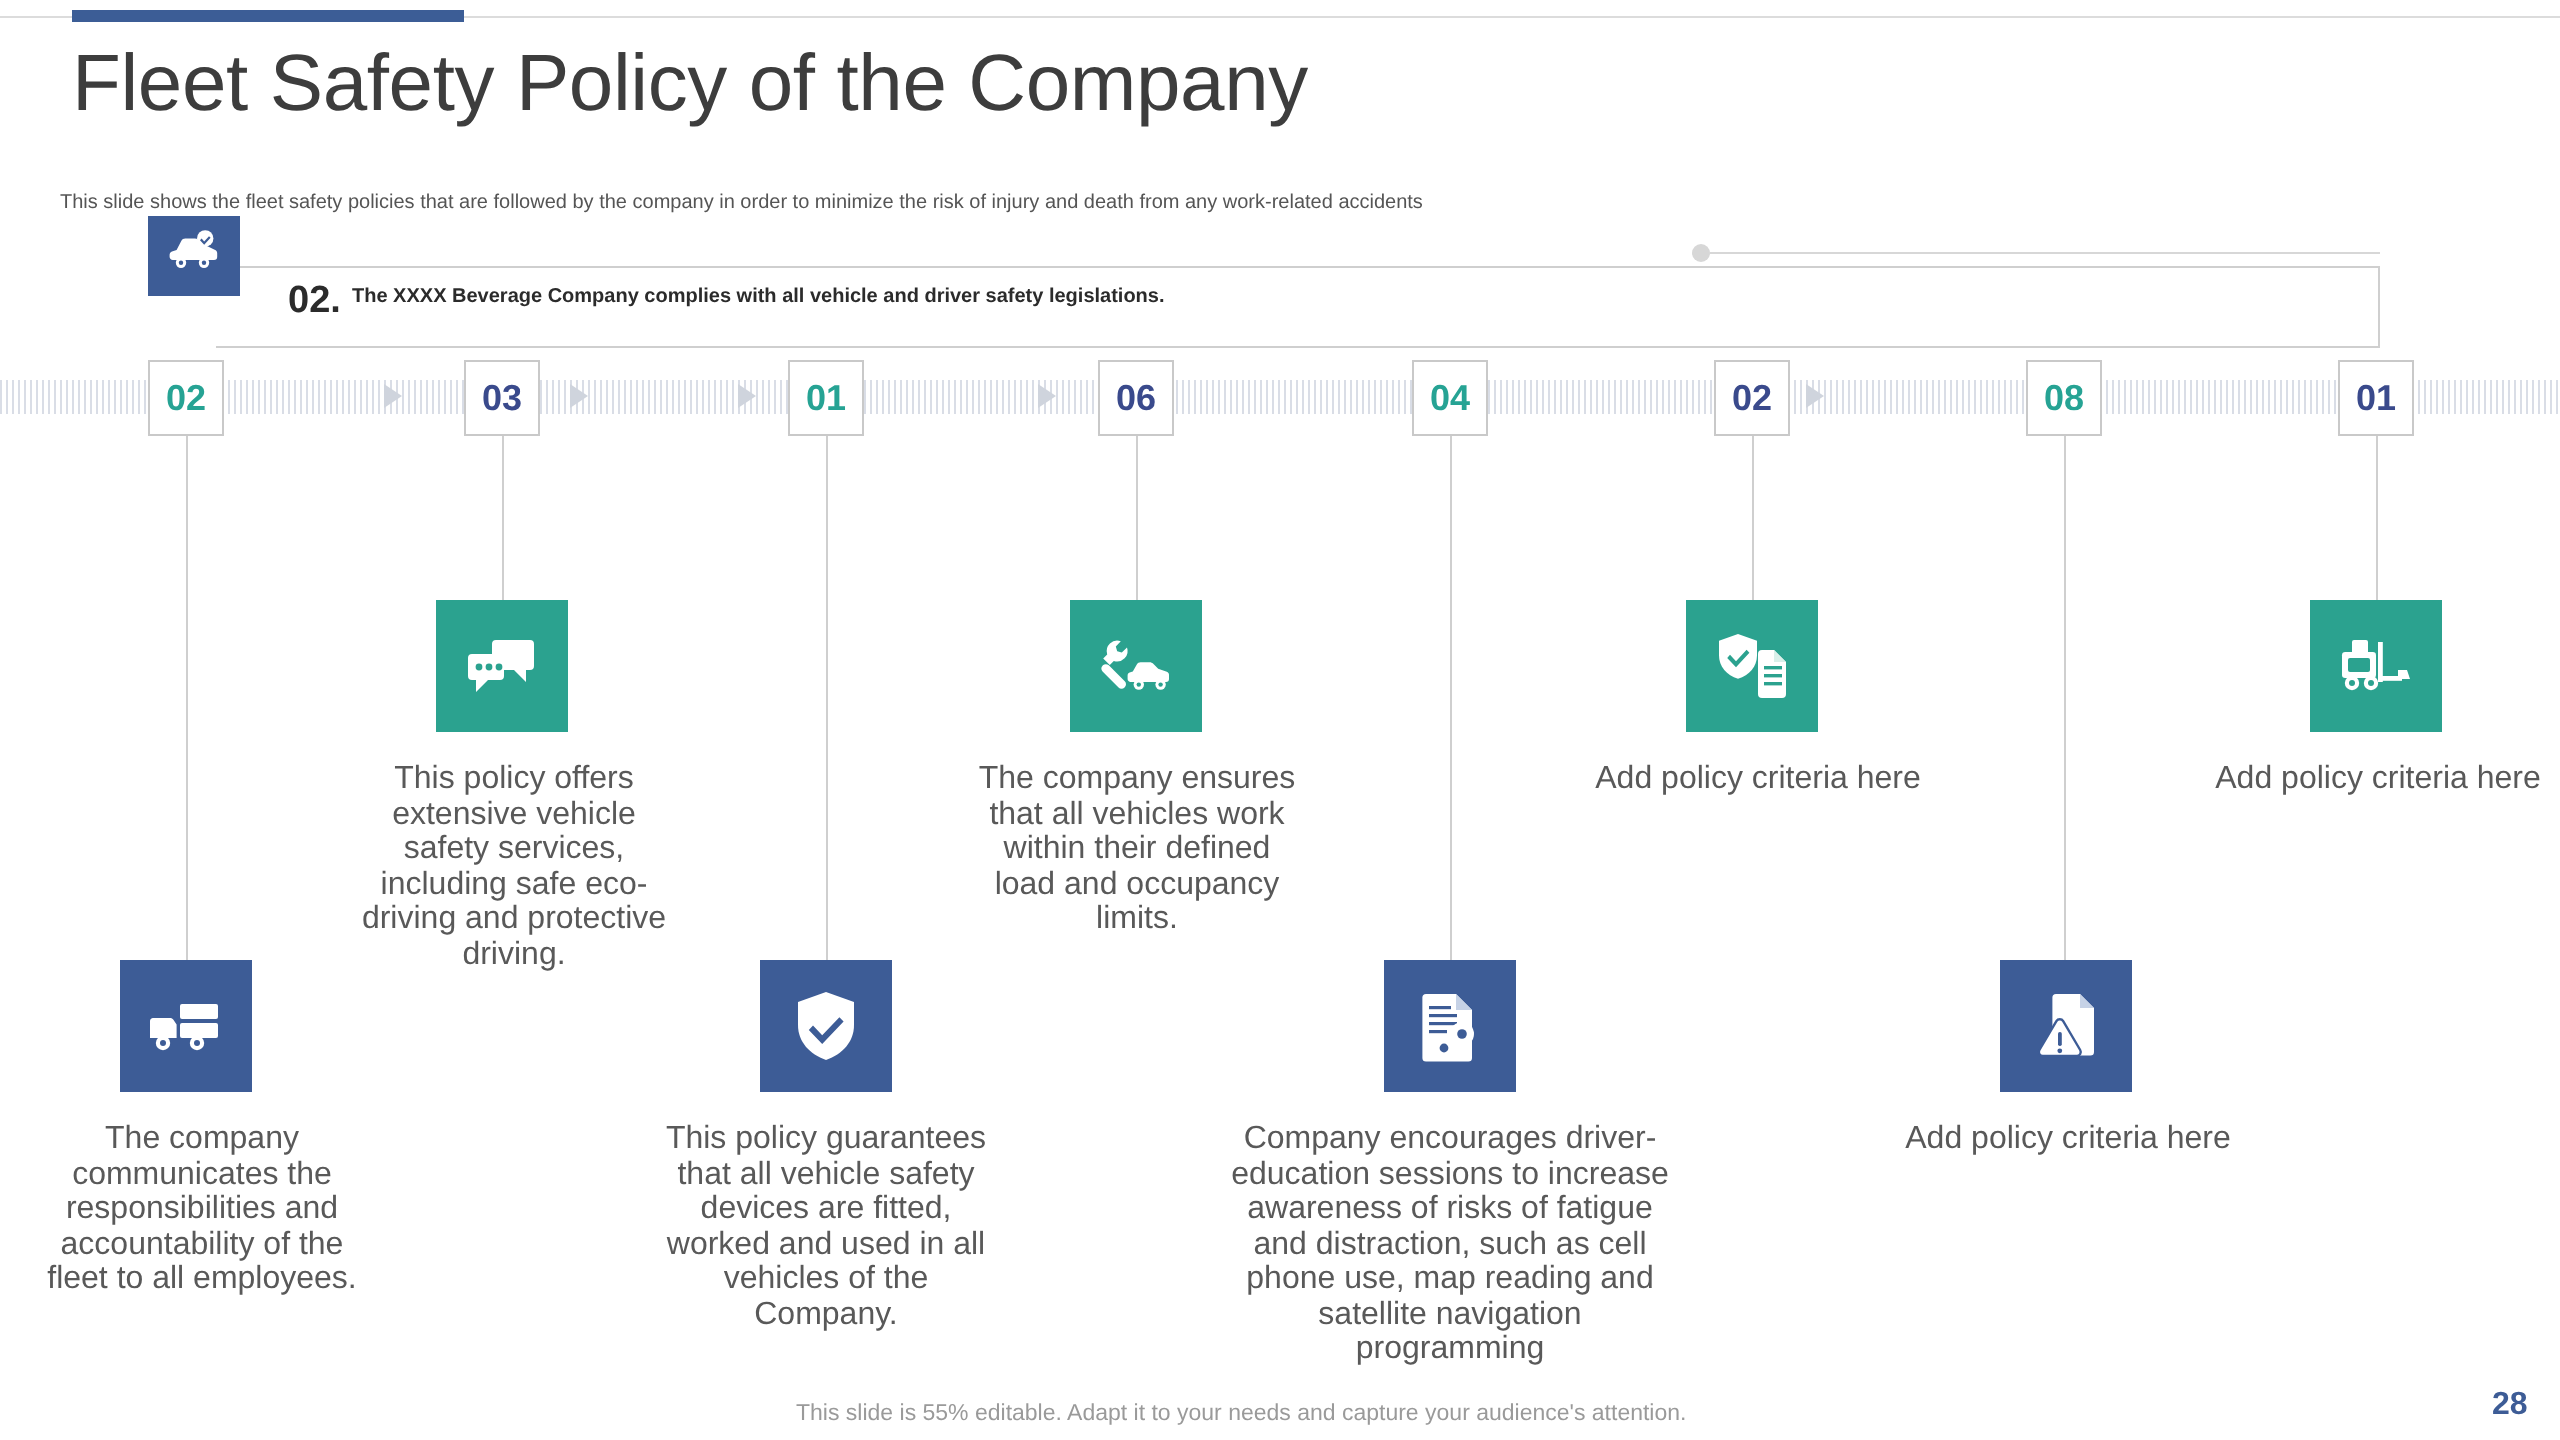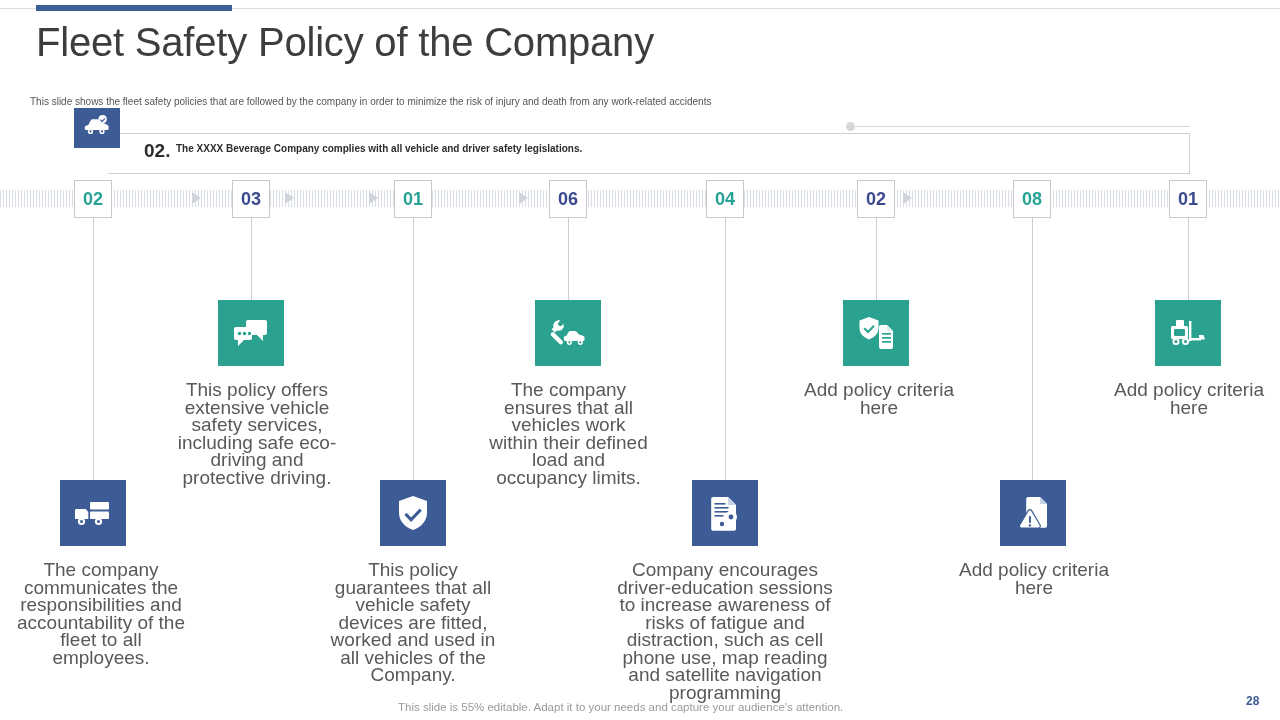--- a/index.html
+++ b/index.html
@@ -150,37 +150,37 @@
     justify-content: center;
   }
   .tile.teal { background: #2ba28f; }
   .tile.navy { background: #3d5c96; }
   .tile svg { display: block; }
 
   
   .caption {
     position: absolute;
     text-align: center;
-    font-size: 19px;
+    font-size: 16px;
     line-height: 17.5px;
     color: #595959;
   }
 
   
   .footer-note {
     position: absolute;
     left: 398px; top: 701px;
     font-size: 11.5px;
     color: #9a9a9a;
     white-space: nowrap;
   }
   .page-num {
     position: absolute;
     left: 1246px; top: 694px;
-    font-size: 12px;
+    font-size: 16px;
     font-weight: bold;
     color: #3d5c96;
   }
 </style>
 </head>
 <body>
 
 <div class="top-rule"></div>
 <div class="top-accent"></div>
 

